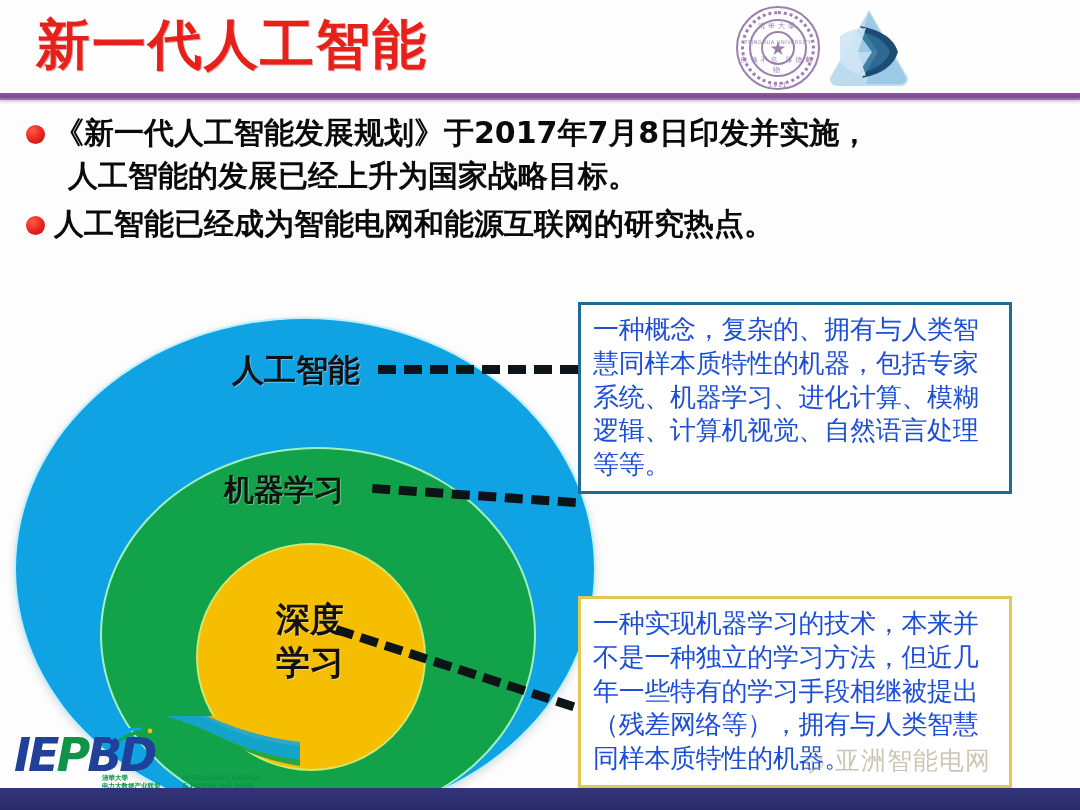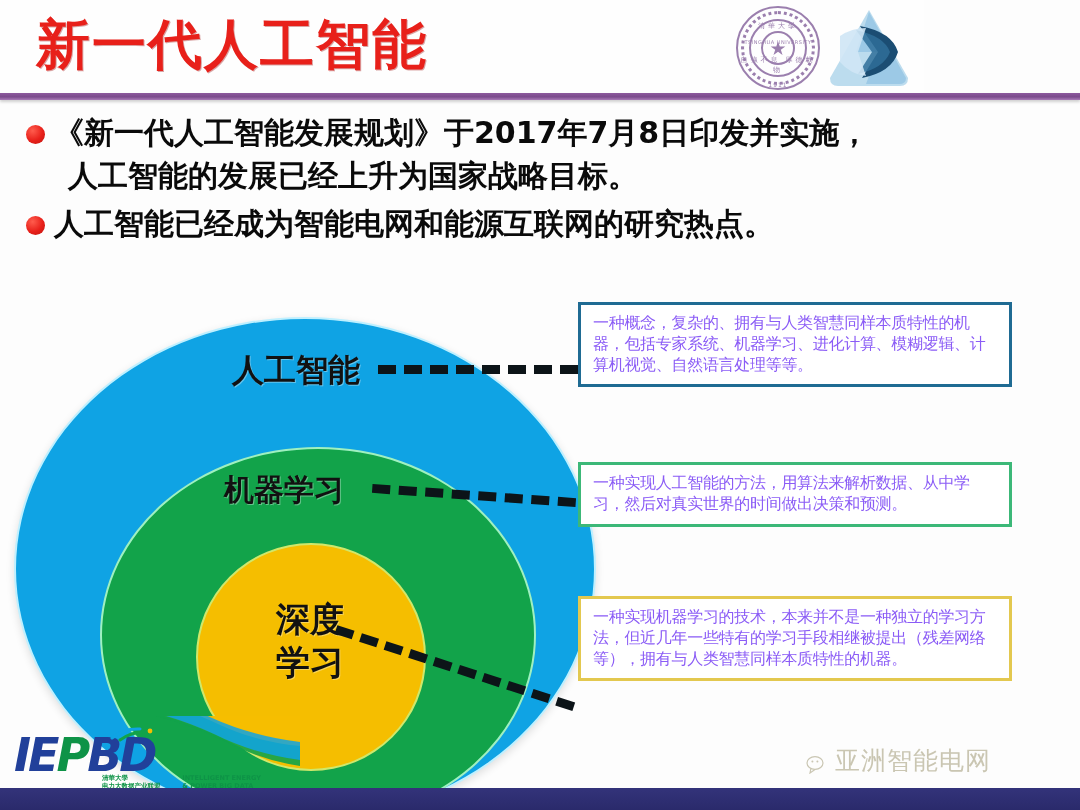--- a/index.html
+++ b/index.html
@@ -98,21 +98,21 @@
   
   .dash{position:absolute;height:0;border-top:9px dashed #0c1418;}
   .dash-1{left:378px;top:80px;width:200px;transform:rotate(0deg);}
   .dash-2{left:372px;top:206px;width:204px;transform:rotate(4deg);}
   .dash-3{left:336px;top:340px;width:250px;transform:rotate(18deg);transform-origin:left center;}
 
   
   .box{
     position:absolute;background:#ffffff;
     padding:8px 12px 9px 12px;
-    font-size:16px;line-height:1.30;color:#8b5cf6;
+    font-size:26px;line-height:1.30;color:#1d4ed8;
     letter-spacing:-0.3px;
     box-sizing:border-box;
   }
   .box-1{left:578px;top:302px;width:434px;border:3px solid #1f6b93;}
   .box-2{left:578px;top:462px;width:434px;border:3px solid #3cb878;}
   .box-3{left:578px;top:596px;width:434px;border:3px solid #e3c84f;}
 
   
   .iepbd{position:absolute;left:14px;top:732px;width:250px;height:62px;}
   .iepbd .wordmark{
@@ -211,21 +211,20 @@
       <div>深度</div>
       <div>学习</div>
     </div>
 
     <div class="dash dash-1"></div>
     <div class="dash dash-2"></div>
     <div class="dash dash-3"></div>
   </div>
 
   <div class="box box-1">一种概念，复杂的、拥有与人类智慧同样本质特性的机器，包括专家系统、机器学习、进化计算、模糊逻辑、计算机视觉、自然语言处理等等。</div>
-  <div class="box box-2">一种实现人工智能的方法，用算法来解析数据、从中学习，然后对真实世界的时间做出决策和预测。</div>
   <div class="box box-3">一种实现机器学习的技术，本来并不是一种独立的学习方法，但近几年一些特有的学习手段相继被提出（残差网络等），拥有与人类智慧同样本质特性的机器。</div>
 
   <div class="corner-swash">
     <svg viewBox="0 0 300 76" width="300" height="76">
       <path d="M120 -10 Q180 0 230 26 Q268 46 300 52 L300 -10 Z" fill="#f5be00" opacity="0.95"></path>
       <path d="M104 -10 Q168 -2 222 24 Q260 44 300 50 L300 30 Q256 26 218 8 Q176 -12 140 -16 Z" fill="#12a34a" opacity="0.9"></path>
       <path d="M92 -14 Q158 -8 214 18 Q254 38 300 44 L300 26 Q252 20 212 2 Q170 -18 130 -22 Z" fill="#0fa3e4" opacity="0.85"></path>
     </svg>
   </div>
 

